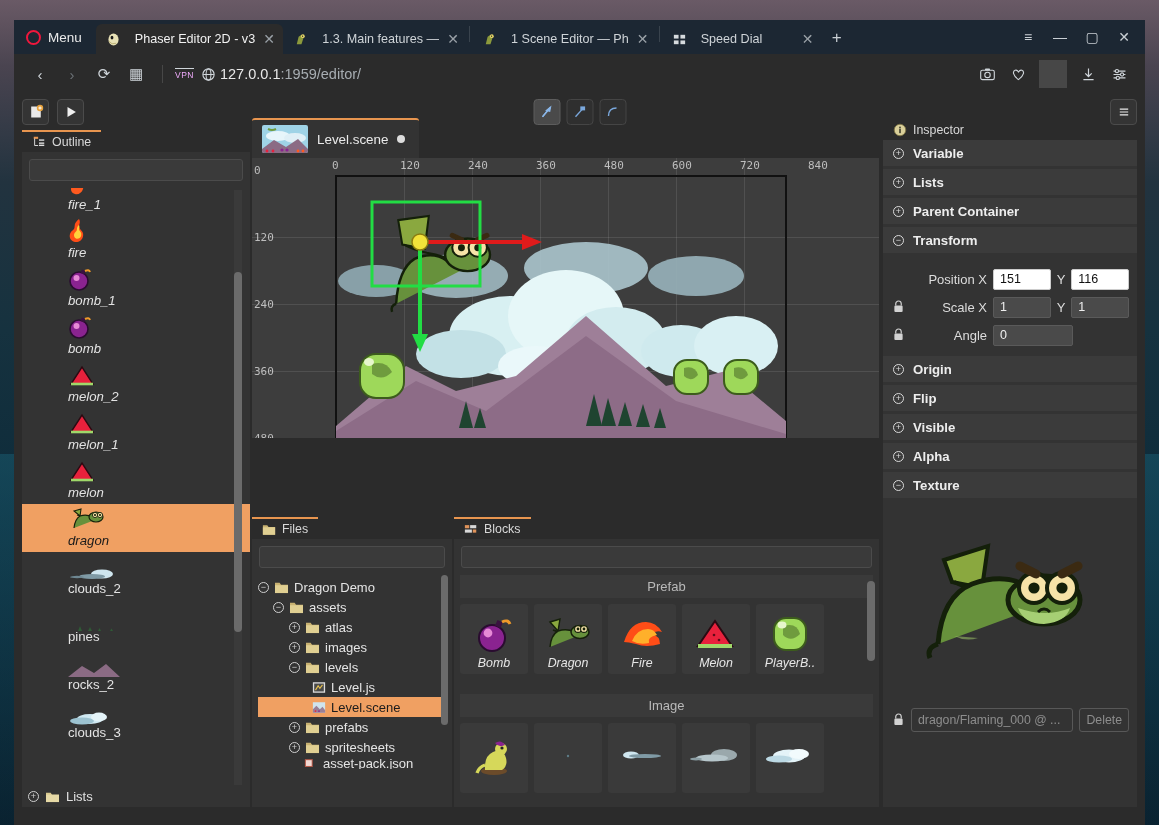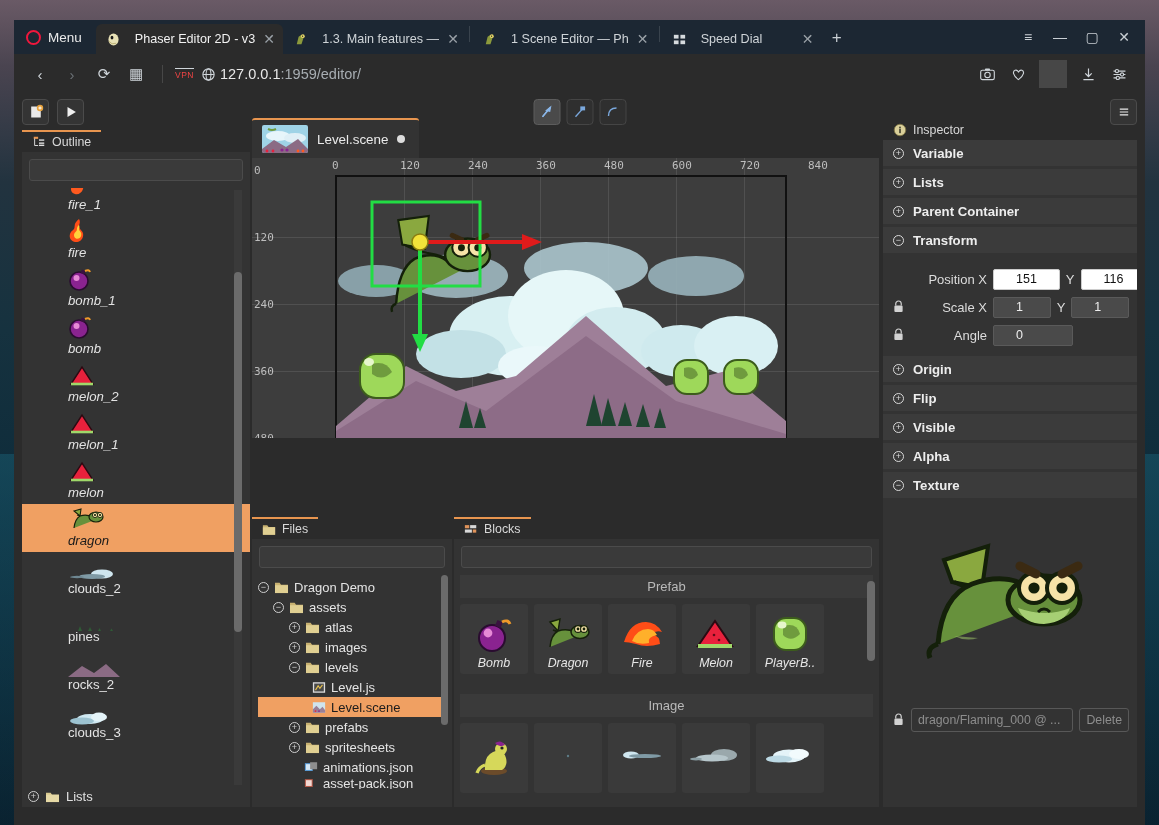--- a/index.html
+++ b/index.html
@@ -50,21 +50,21 @@
   .tab .x { color:#9aa1a7; font-size:14px; width:16px; text-align:center; flex:none;}
   .tabsep { width:1px;height:16px;background:#39434d;align-self:center;margin:0 2px 7px;}
   .newtab { color:#c8ced3; font-size:17px; padding:0 10px 6px; align-self:flex-end;}
   .wctrls { margin-left:auto; display:flex; align-items:center; gap:2px; padding:0 6px 5px;}
   .wctrls div { width:30px;height:24px;display:flex;align-items:center;justify-content:center;color:#c9cfd4;font-size:14px;}
   
   .addrbar { height:40px; background:#2b2b2b; display:flex; align-items:center; gap:4px; padding:0 12px; }
   .navbtn { width:28px;height:28px;display:flex;align-items:center;justify-content:center;color:#cfd5da;font-size:15px;}
   .navbtn.dis { color:#6b7176; }
   .vsep { width:1px;height:18px;background:#474747;margin:0 8px; }
-  .vpn { display:flex;align-items:center;gap:7px;color:#ef4444; }
+  .vpn { display:flex;align-items:center;gap:7px;color:#f0abfc; }
   .vpnbadge{ font-size:8.5px;border-top:1.4px solid #cfd5da;padding-top:1px;letter-spacing:.5px;}
   .url { color:#e8e8e8; font-size:14.5px; }
   .url .dim { color:#a7adb2; }
   .addr-right { margin-left:auto; display:flex; align-items:center; gap:3px;}
   .addr-right div{width:28px;height:28px;display:flex;align-items:center;justify-content:center;color:#cfd5da;}
   
   #page { position:absolute; left:0; top:74px; width:1131px; height:731px; background:#2b2b2b; }
   
   .mtoolbar{ height:36px; display:flex; align-items:center; position:relative; padding:0 8px;}
   .tbtn{
@@ -132,21 +132,21 @@
   .bscroll{position:absolute;right:4px;top:42px;width:8px;height:80px;background:#6b6b6b;border-radius:4px;}
   
   #inspector{ position:absolute; right:8px; top:24px; width:254px; bottom:18px;}
   .ibody{position:absolute;top:22px;left:0;right:0;bottom:0;background:#333;overflow:hidden;}
   .sect{ background:#3b3b3b; height:26px; display:flex;align-items:center;gap:9px;padding-left:10px;margin-bottom:3px;}
   .sect .tw{width:11px;height:11px;border-radius:50%;border:1.4px solid #dadada;display:inline-flex;align-items:center;justify-content:center;font-size:9px;color:#dadada;line-height:1;flex:none;}
   .sect .slbl{font-size:13.2px;font-weight:bold;color:#ededed;}
   .frow{ display:flex;align-items:center;gap:6px;height:26px;margin:2px 8px;}
   .frow .lk{width:14px;text-align:center;color:#d2d2d2;font-size:11px;flex:none;}
   .frow .cap{font-size:13px;color:#dcdcdc;text-align:right;flex:none;}
-  .fin{ height:21px;background:#4a4a4a;border:1px solid #5a5a5a;border-radius:2px;color:#eee;font-size:12.5px;padding:0 22px;display:flex;align-items:center;}
+  .fin{ height:21px;background:#4a4a4a;border:1px solid #5a5a5a;border-radius:2px;color:#eee;font-size:12.5px;padding:0 6px;display:flex;align-items:center;}
   .fin.white{background:#fff;color:#111;border-color:#ccc;}
   .ghost{height:24px;border:1px solid #585858;border-radius:3px;color:#8d8d8d;font-size:12.3px;display:flex;align-items:center;padding:0 6px;}
   .prevbox{height:200px;display:flex;align-items:center;justify-content:center;}
 </style>
 </head>
 <body>
 
 <div id="desktop"></div>
 
 <div id="window">
@@ -672,28 +672,20 @@
             <span>prefabs</span>
           </div>
           <div class="trow" style="padding-left:31px">
             <span class="exp">+</span>
             <svg width="15" height="13" viewBox="0 0 16 14">
                 <path d="M1 2h5l1.5 2H15v9H1z" fill="#c9b271"></path>
                 <path d="M1 4.5h14v8.5H1z" fill="#e0cf92"></path>
               </svg>
             <span>spritesheets</span>
           </div>
-          <div class="trow" style="padding-left:46px">
-            <svg width="14" height="13" viewBox="0 0 16 14">
-                <rect x="1" y="2" width="9" height="9" fill="#5b9bd5"></rect>
-                <rect x="2.2" y="3.2" width="6.6" height="6.6" fill="#d7e8f5"></rect>
-                <rect x="7" y="1" width="8" height="8" fill="#8e8e8e"></rect>
-              </svg>
-            <span>animations.json</span>
-          </div>
           <div class="trow" style="padding-left:46px;overflow:hidden;height:12px">
             <svg width="14" height="13" viewBox="0 0 16 14">
                 <rect x="1" y="2" width="9" height="9" fill="#b35a4a"></rect>
                 <rect x="2.2" y="3.2" width="6.6" height="6.6" fill="#f2d9d3"></rect>
               </svg>
             <span>asset-pack.json</span>
           </div>
         </div>
 
         <div class="fscroll"></div>

